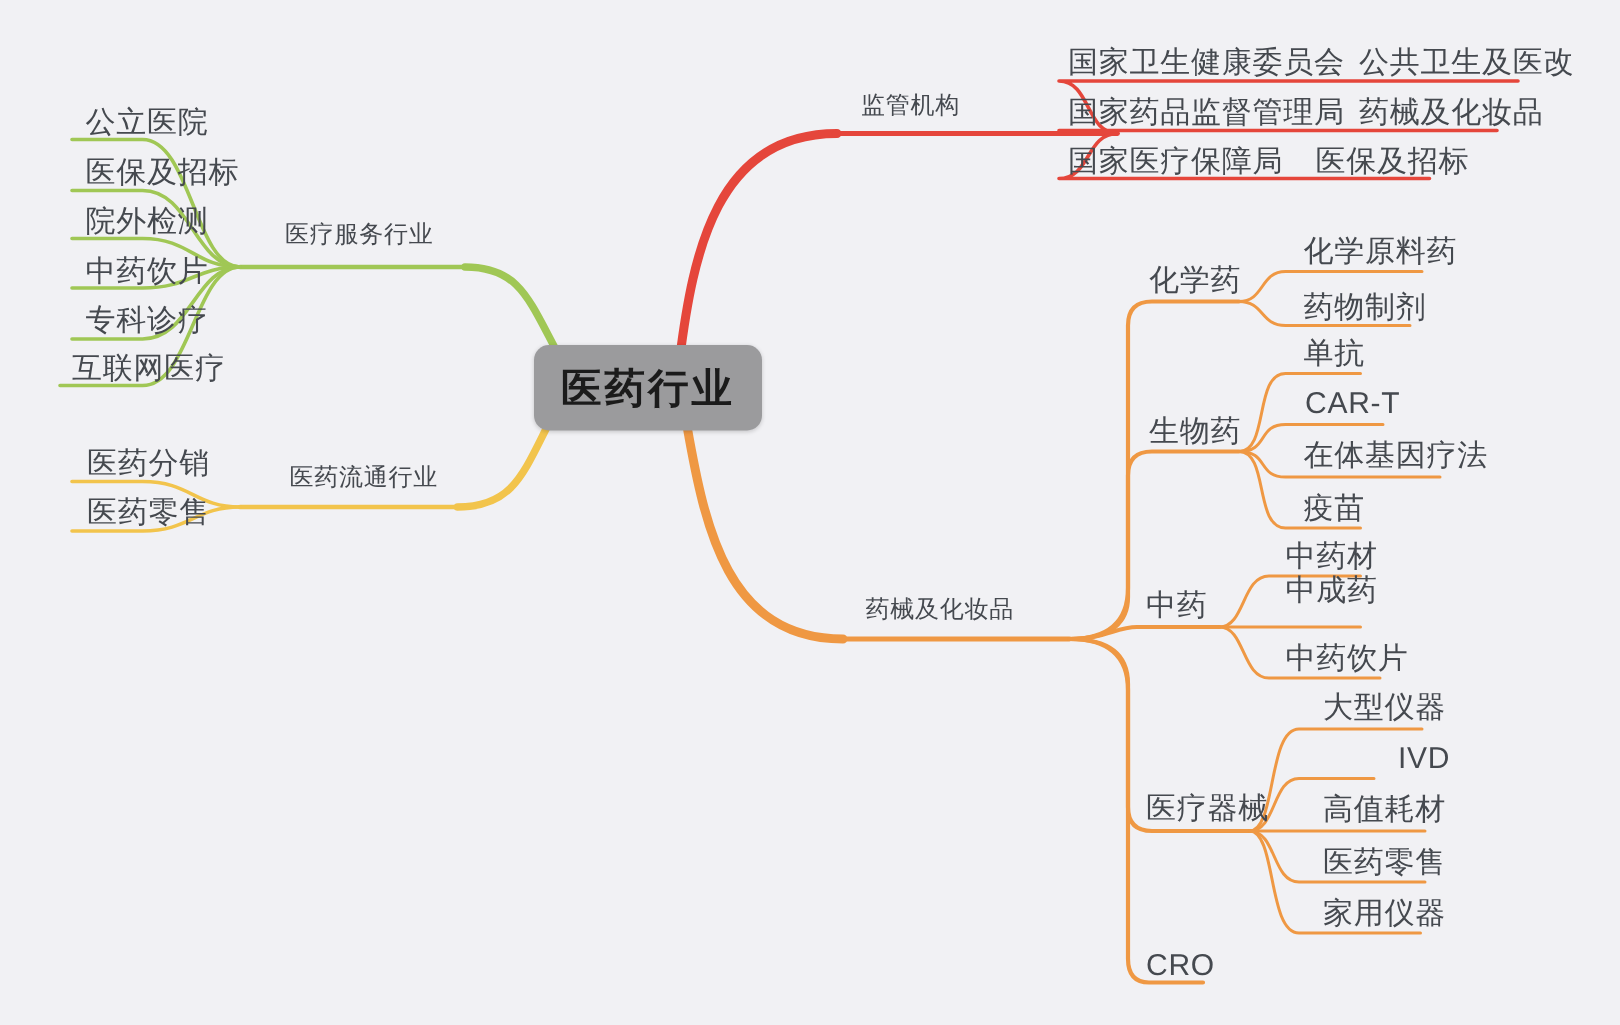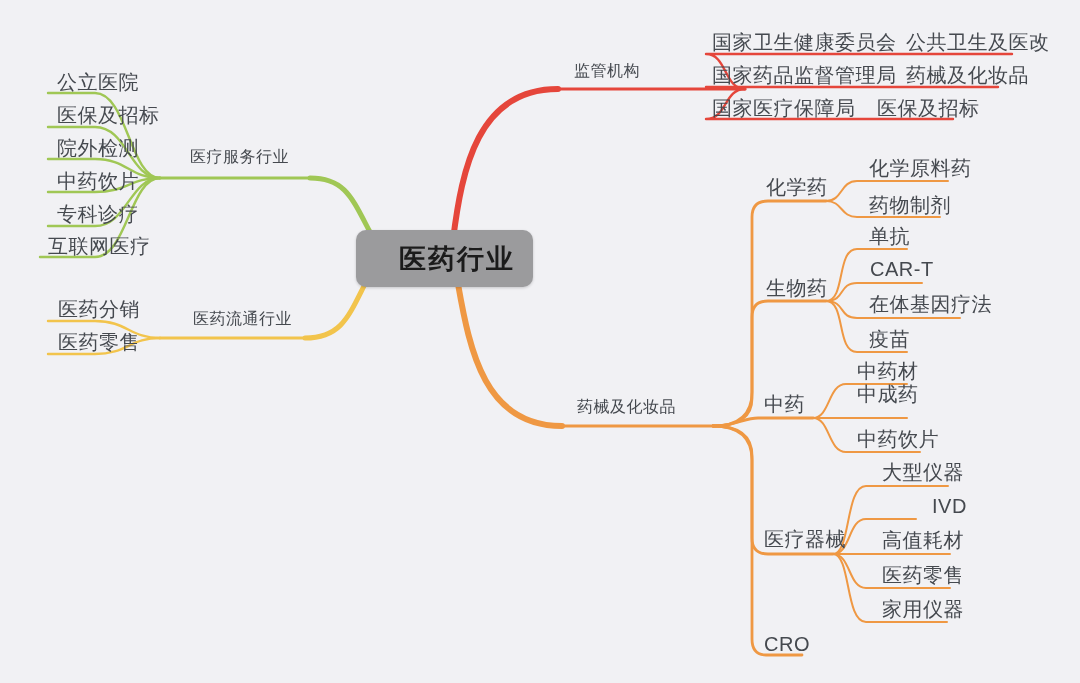--- a/index.html
+++ b/index.html
@@ -18,21 +18,20 @@
   .lbl{
     position:absolute;font-size:20px;line-height:18px;white-space:nowrap;
     color:var(--c-text,#45494F);letter-spacing:0.5px;
   }
   .lbl-main{font-size:16px;line-height:19px;}
   .central{
     position:absolute;left:356px;top:230px;width:152px;height:57px;
     background:var(--c-node_bg,#9B9B9D);border-radius:10px;
     display:flex;align-items:center;justify-content:center;
     box-shadow:0 1px 3px rgba(0,0,0,0.18);
-    padding-left:25px;
   }
   .central span{
     font-size:27px;font-weight:bold;color:var(--c-node_text,#1B1B1B);
     letter-spacing:2px;
   }
 </style>
 </head>
 <body>
 
 <div class="stage">

